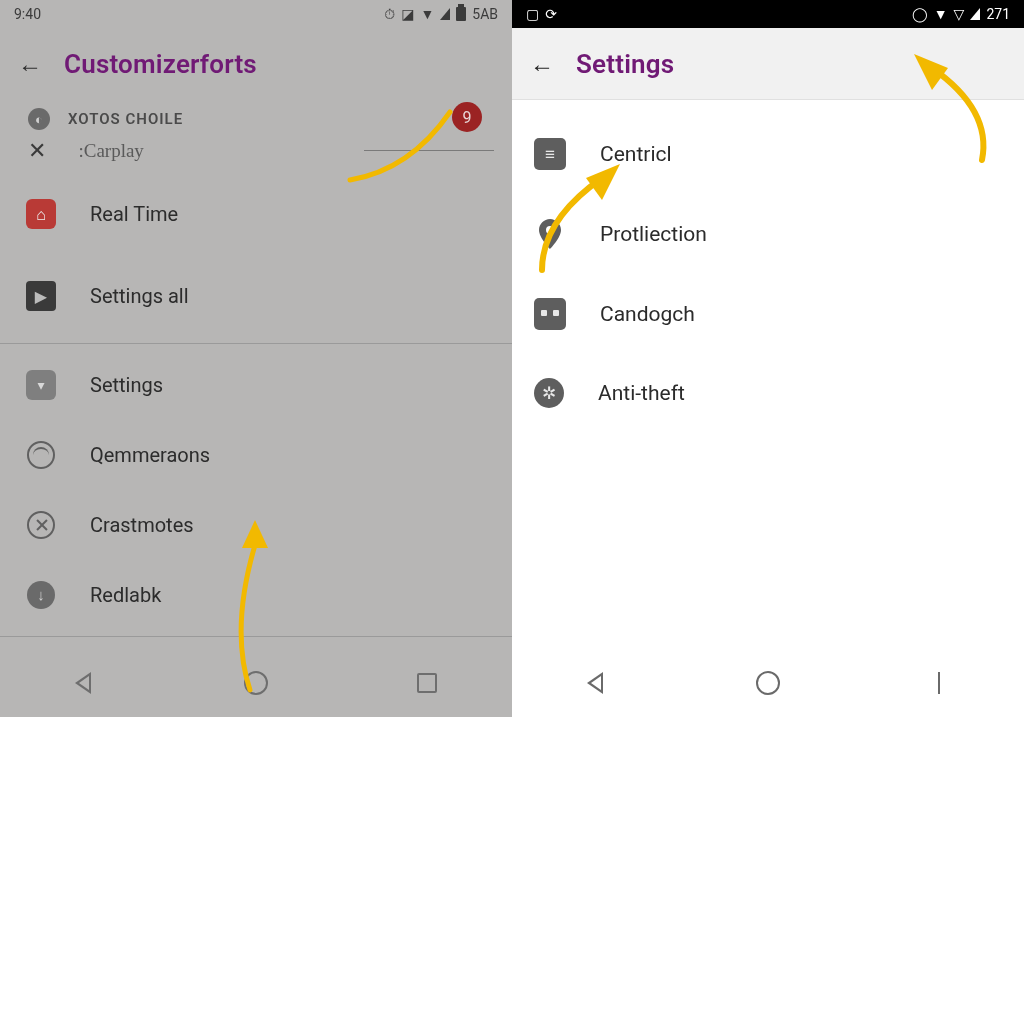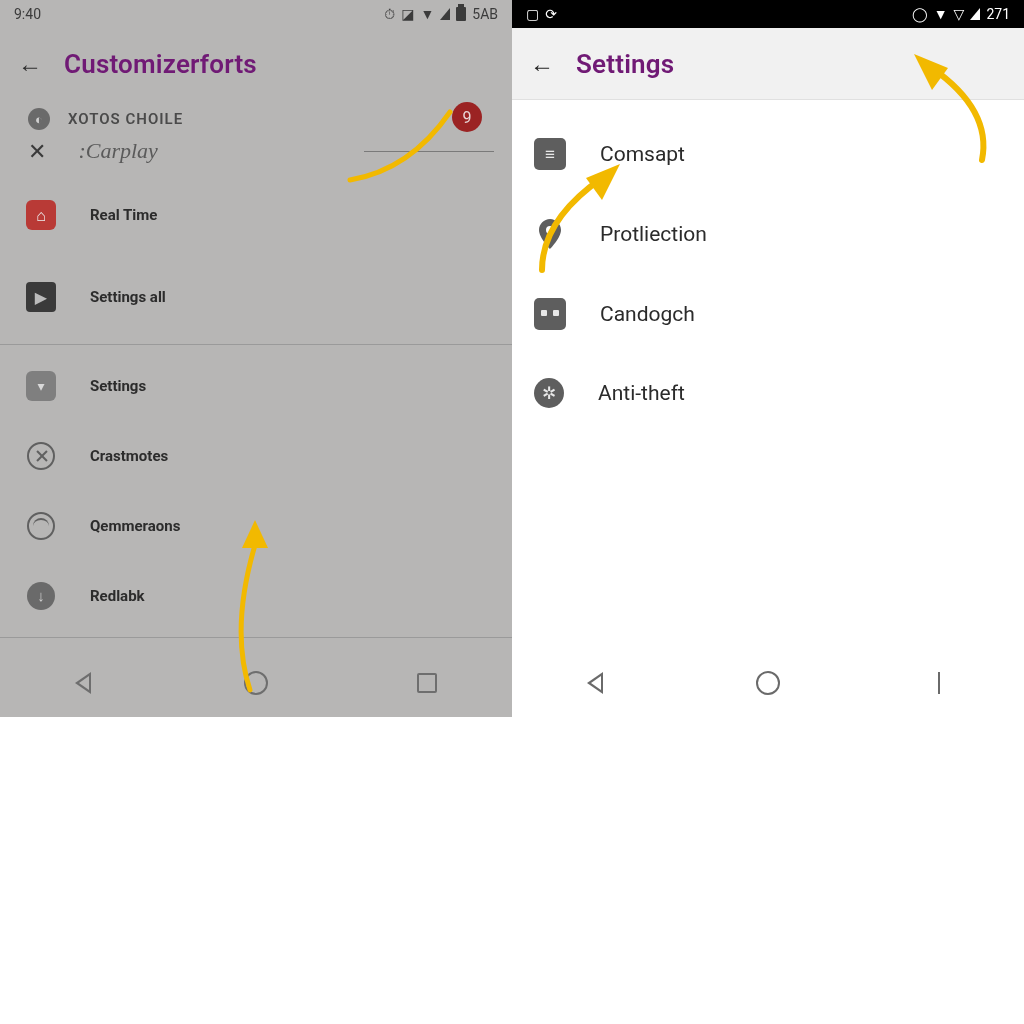--- a/index.html
+++ b/index.html
@@ -36,29 +36,29 @@
   .section-row .sec-icon { width: 22px; height: 22px; border-radius: 50%; background: #6a6a6a;
                            display: flex; align-items: center; justify-content: center; color: #cfcfcf; font-size: 13px; }
   .section-row .sec-label { font-size: 15px; letter-spacing: 1px; color: #4a4a4a; font-weight: 600; }
   .badge { position: absolute; right: 30px; top: 2px; width: 30px; height: 30px; border-radius: 50%;
            background: #9b2323; color: #e8d6d6; display: flex; align-items: center; justify-content: center;
            font-size: 16px; }
 
   
   .subrow { display: flex; align-items: center; gap: 32px; padding: 6px 18px 10px 28px; color: #5a5a5a; }
   .subrow .x-icon { font-size: 22px; color: #3a3a3a; }
-  .subrow .sub-label { font-size: 22px; font-style: italic; font-family: Georgia, serif; }
+  .subrow .sub-label { font-size: 19px; font-family: Georgia, serif; }
   .subrow .rule { margin-left: auto; height: 1px; width: 130px; background: #7a7a7a; }
 
   
   .list { display: flex; flex-direction: column; }
   .item { display: flex; align-items: center; gap: 34px; padding: 20px 18px 20px 26px; cursor: pointer; }
   .pane-left .item { color: #2c2c2c; }
   .pane-left .item.bigger { padding-top: 26px; padding-bottom: 26px; }
-  .item .lbl { font-size: 15px; font-weight: bold; }
+  .item .lbl { font-size: 20px; }
   .divider-l { height: 1px; background: #9a9a9a; margin: 6px 0; }
 
   
   .ic { width: 30px; height: 30px; display: flex; align-items: center; justify-content: center; flex-shrink: 0; }
   .ic-red { background: #b93a36; border-radius: 6px; color: #eee; font-size: 16px; }
   .ic-dark { background: #3a3a3a; border-radius: 4px; color: #bbb; font-size: 16px; }
   .ic-grayb { background: #7f7f7f; border-radius: 6px; color: #d8d8d8; font-size: 14px; }
   .ic-circ { width: 28px; height: 28px; border: 2.5px solid #606060; border-radius: 50%; position: relative; }
   .ic-circ.dome::before { content: ""; position: absolute; inset: 4px 4px auto 4px; height: 8px;
                            border-top: 2px solid #606060; border-radius: 10px 10px 0 0; }
@@ -150,29 +150,29 @@
       <span class="ic ic-dark">▶</span>
       <span class="lbl">Settings all</span>
     </div>
     <div class="divider-l"></div>
     <div class="item">
       <span class="ic ic-grayb">▾</span>
       <span class="lbl">Settings</span>
     </div>
     <div class="item">
       <span class="ic">
+          <span class="ic-circ dome"></span>
+        </span>
+      <span class="lbl">Qemmeraons</span>
+    </div>
+    <div class="item">
+      <span class="ic">
           <span class="ic-circ x"></span>
         </span>
       <span class="lbl">Crastmotes</span>
-    </div>
-    <div class="item">
-      <span class="ic">
-          <span class="ic-circ dome"></span>
-        </span>
-      <span class="lbl">Qemmeraons</span>
     </div>
     <div class="item">
       <span class="ic">
           <span class="ic-disc">↓</span>
         </span>
       <span class="lbl">Redlabk</span>
     </div>
     <div class="divider-l"></div>
   </div>
 
@@ -218,21 +218,21 @@
   </div>
 
   <div class="appbar">
     <span class="back-arrow">←</span>
     <span class="title">Settings</span>
   </div>
 
   <div class="r-list">
     <div class="r-item">
       <span class="r-ic sq">≡</span>
-      <span class="lbl">Comsapt</span>
+      <span class="lbl">Centricl</span>
     </div>
     <div class="r-item">
       <span class="r-ic pin">
         <svg width="24" height="30" viewBox="0 0 24 30">
             <path d="M12 0C6 0 1 5 1 11c0 8 11 19 11 19s11-11 11-19C23 5 18 0 12 0zm0 15a4 4 0 1 1 0-8 4 4 0 0 1 0 8z" fill="#5e5e5e"></path>
           </svg>
       </span>
       <span class="lbl">Protliection</span>
     </div>
     <div class="r-item">

